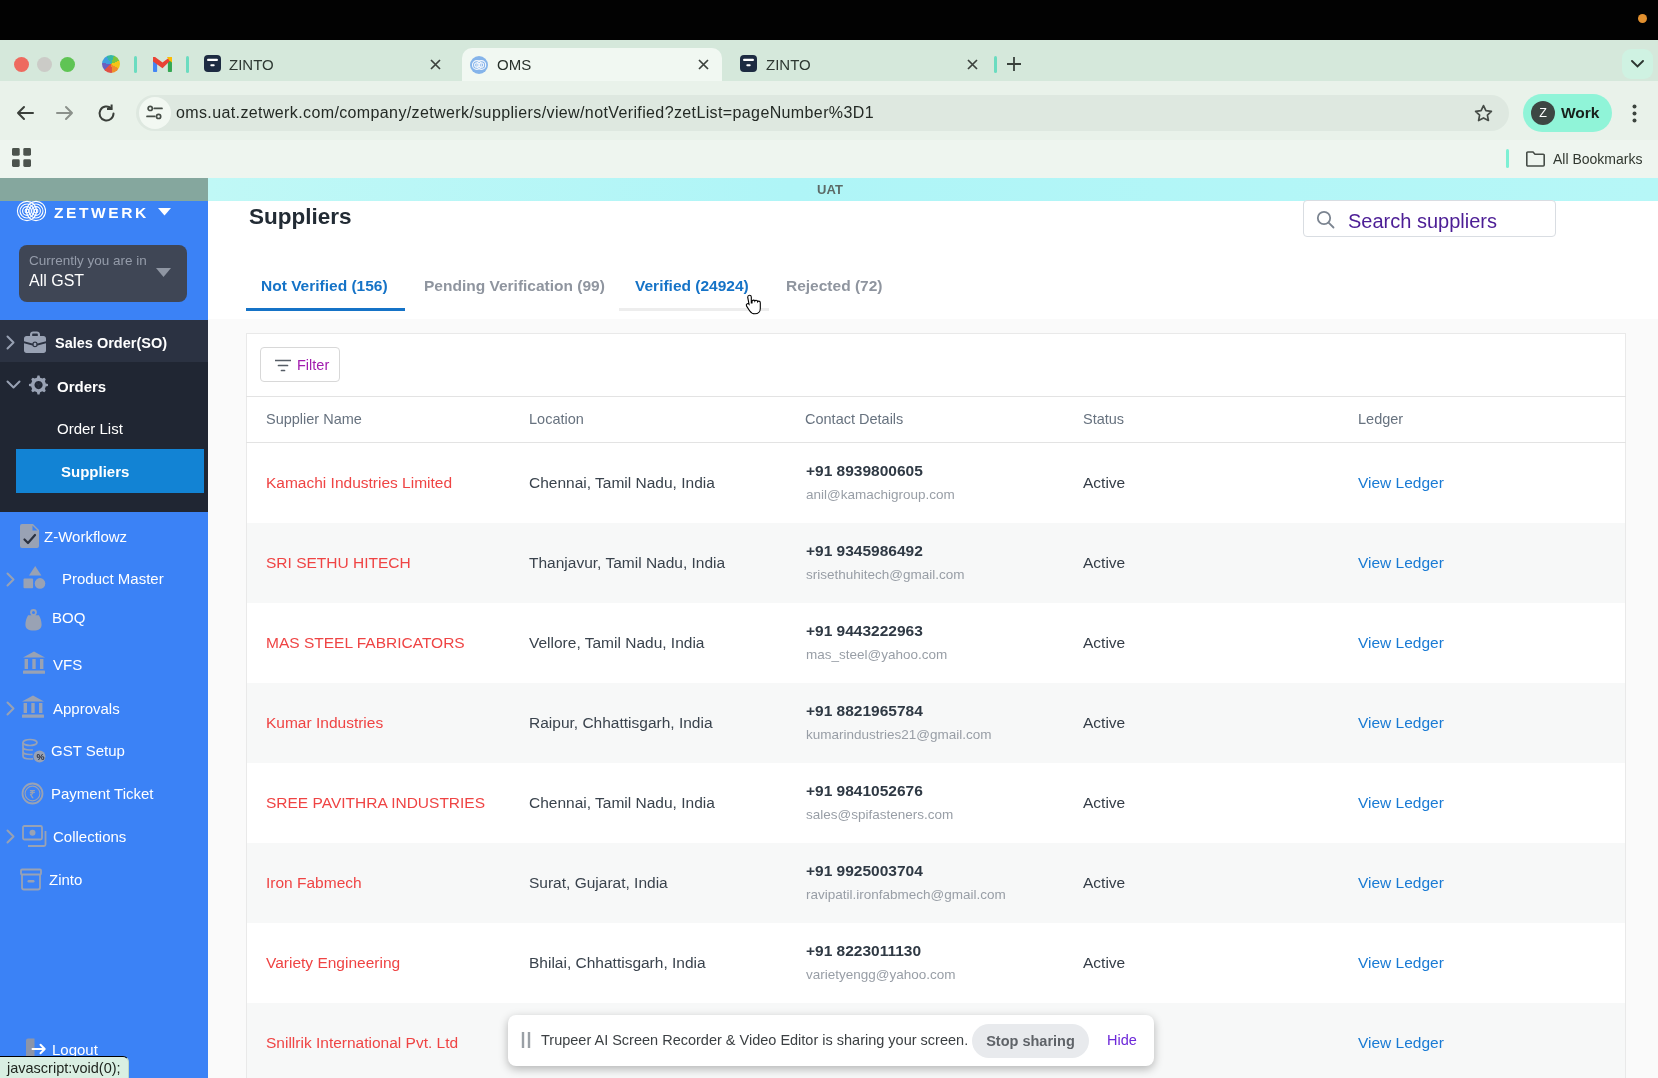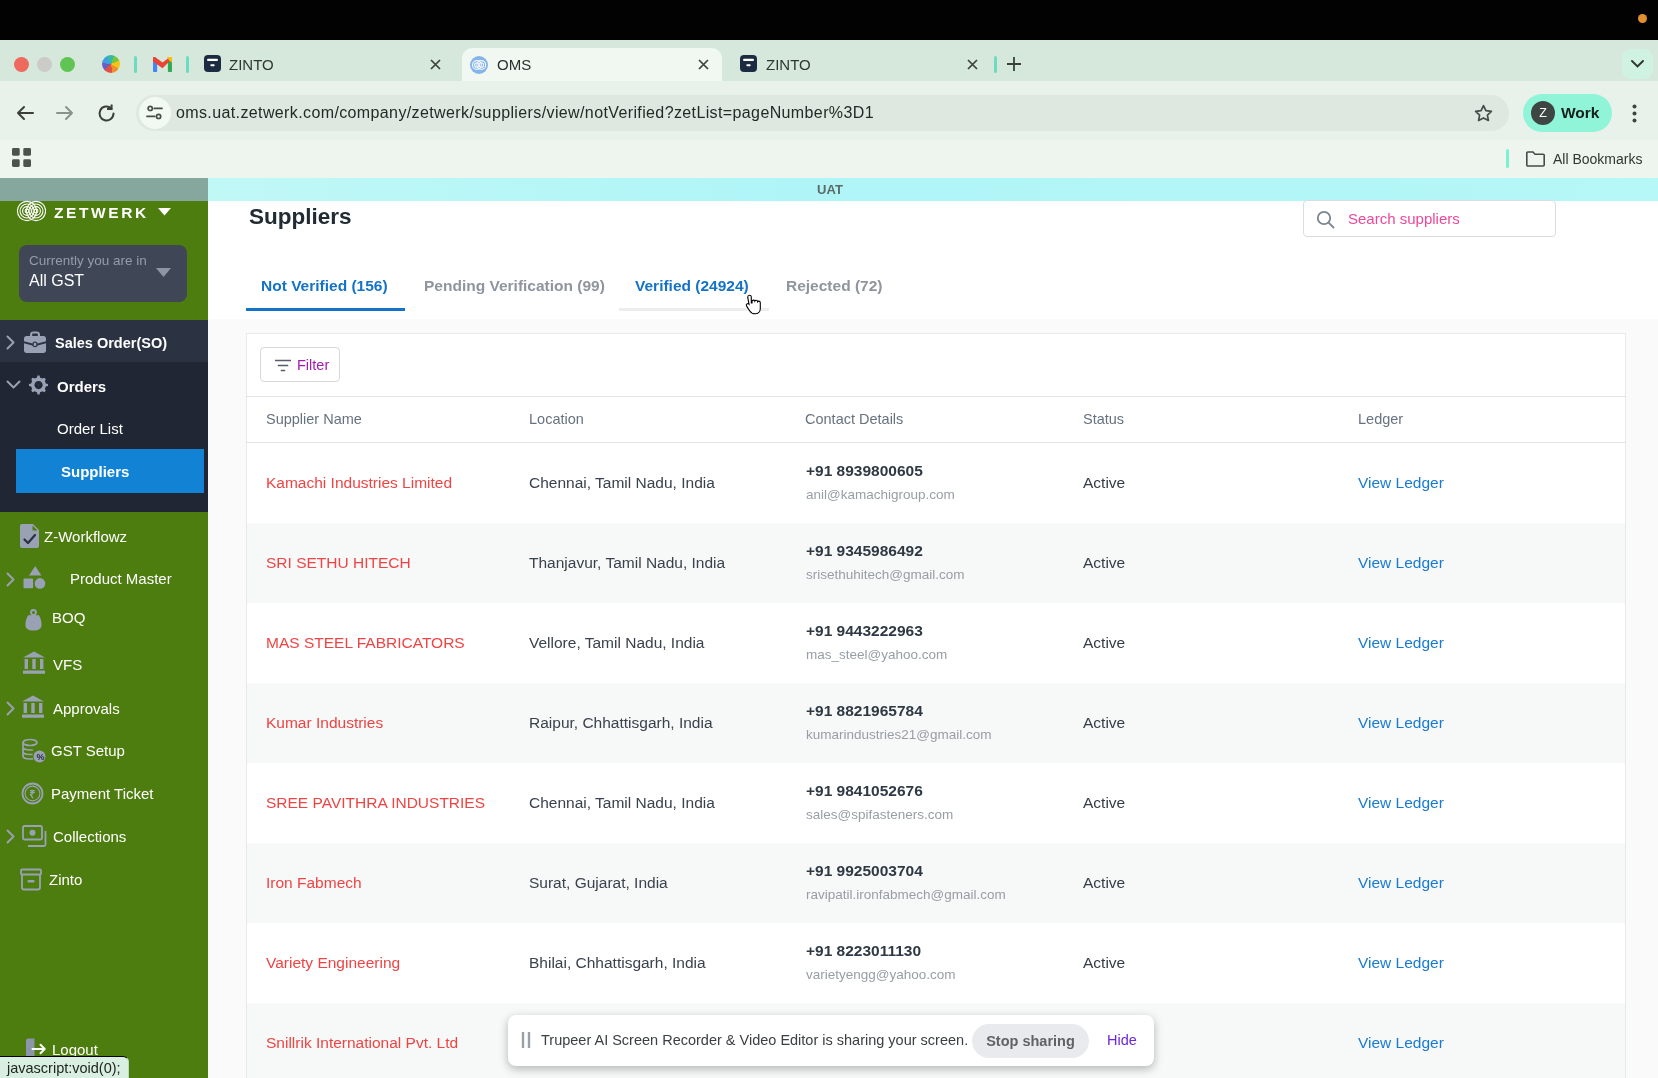--- a/index.html
+++ b/index.html
@@ -22,37 +22,37 @@
 #urlpill{left:136px;top:95px;width:1373px;height:36px;border-radius:18px;background:#dee8e0}
 #urltxt{left:176px;top:104px;font-size:16px;color:#242a25;letter-spacing:.38px}
 #workchip{left:1523px;top:94px;width:89px;height:38px;border-radius:19px;background:#90f4d8}
 #workchip .av{position:absolute;left:8px;top:7px;width:24px;height:24px;border-radius:50%;background:#3d4643;color:#fff;font-size:12.5px;text-align:center;line-height:24px}
 #workchip .wt{position:absolute;left:38px;top:10px;font-size:15.5px;font-weight:bold;color:#17201b}
 
 #banL{left:0;top:178px;width:208px;height:23px;background:#85a79e}
 #banR{left:208px;top:178px;width:1450px;height:23px;background:linear-gradient(90deg,#c0f8f6,#aff5f7 40%,#b6f7f7)}
 #banR span{position:absolute;left:622px;top:4px;transform:translateX(-50%);font-size:13px;color:#5c6a67;font-weight:bold}
 
-#sidebar{left:0;top:201px;width:208px;height:877px;background:#4d7c0f;color:#fff}
+#sidebar{left:0;top:201px;width:208px;height:877px;background:#3b82f6;color:#fff}
 .sitem{position:absolute;font-size:15px;color:#fff}
 .sicon{position:absolute}
 .schev{position:absolute}
 #gstbox{position:absolute;left:19px;top:44px;width:168px;height:57px;background:#3f4655;border-radius:8px}
 #gstbox .l1{position:absolute;left:10px;top:8px;font-size:13.5px;color:#959caa}
 #gstbox .l2{position:absolute;left:10px;top:27px;font-size:16px;font-weight:normal;color:#fff}
 #salesrow{position:absolute;left:0;top:119px;width:208px;height:42px;background:#2b3242}
 #ordgroup{position:absolute;left:0;top:161px;width:208px;height:150px;background:#202633}
 #suprow{position:absolute;left:16px;top:248px;width:188px;height:44px;background:#1283d4}
 
 #whitezone{left:208px;top:201px;width:1450px;height:118px;background:#fff}
 #grayzone{left:208px;top:319px;width:1450px;height:759px;background:#fafafa}
 #card{left:246px;top:333px;width:1380px;height:745px;background:#fff;border:1px solid #e9e9e9;border-bottom:none}
 #pghead{left:249px;top:204px;font-size:22.5px;font-weight:bold;color:#222b34}
 #searchbox{left:1303px;top:200px;width:253px;height:37px;border:1px solid #d9dde2;border-radius:4px;background:#fff}
-#searchbox span{position:absolute;left:44px;top:9px;font-size:15px;color:#ec4899}
+#searchbox span{position:absolute;left:44px;top:9px;font-size:20px;color:#4c1d95}
 .ptab{position:absolute;top:277px;font-size:15.5px;font-weight:bold}
 .ptab.on{color:#1573c7}
 .ptab.off{color:#8f959f}
 #tabline{left:246px;top:308px;width:159px;height:3px;background:#1573c7}
 #filterbtn{left:260px;top:347px;width:80px;height:35px;border:1px solid #d8d8d8;border-radius:4px;background:#fff}
 #filterbtn span{position:absolute;left:36px;top:9px;font-size:14.5px;color:#a21caf}
 .hrow{position:absolute;top:396px;height:46px;font-size:14.5px;color:#67727f;line-height:46px}
 #hline1{left:246px;top:396px;width:1380px;height:1px;background:#e3e3e3}
 #hline2{left:246px;top:442px;width:1380px;height:1px;background:#e3e3e3}
 .row{position:absolute;left:247px;width:1378px;height:80px}
@@ -288,21 +288,21 @@
   <svg class="schev" style="left:6px;top:371px" width="9" height="15" viewBox="0 0 9 15">
       <path d="M1.5 1.5 L7.5 7.5 L1.5 13.5" stroke="#98a1b3" stroke-width="2" fill="none" stroke-linecap="round" stroke-linejoin="round"></path>
     </svg>
   <svg class="sicon" style="left:23px;top:365px" width="23" height="24" viewBox="0 0 23 24">
     <g fill="#99a2b4">
         <path d="M12.2 0 L18.4 9.6 H6 Z"></path>
         <rect x="0.5" y="12.6" width="9.6" height="9.6" rx="1"></rect>
         <circle cx="17" cy="17.4" r="5.3"></circle>
       </g>
   </svg>
-  <div class="sitem" style="left:70px;top:369px">Product Master</div>
+  <div class="sitem" style="left:62px;top:369px">Product Master</div>
 
   <svg class="sicon" style="left:25px;top:407px" width="17" height="25" viewBox="0 0 17 25">
     <path fill="#99a2b4" d="M8.5 1 A3.4 3.4 0 0 1 11.9 4.4 C11.9 5.6 11.3 6.6 10.4 7.2 L13.9 7.2 C15.6 10 16.6 13.4 16.6 16.4 C16.6 18.4 15.9 19.9 14.6 20.9 C13.2 22 11.1 22.6 8.5 22.6 C5.9 22.6 3.8 22 2.4 20.9 C1.1 19.9 0.4 18.4 0.4 16.4 C0.4 13.4 1.4 10 3.1 7.2 L6.6 7.2 C5.7 6.6 5.1 5.6 5.1 4.4 A3.4 3.4 0 0 1 8.5 1 Z M8.5 3 A1.5 1.5 0 0 0 8.5 6 A1.5 1.5 0 0 0 8.5 3 Z"></path>
   </svg>
   <div class="sitem" style="left:52px;top:408px">BOQ</div>
 
   <svg class="sicon" style="left:22px;top:450px" width="24" height="26" viewBox="0 0 24 26">
     <g fill="#99a2b4">
         <path d="M12 0.5 L23 6.5 H1 Z"></path>
         <rect x="2.6" y="8" width="3.4" height="10"></rect>

